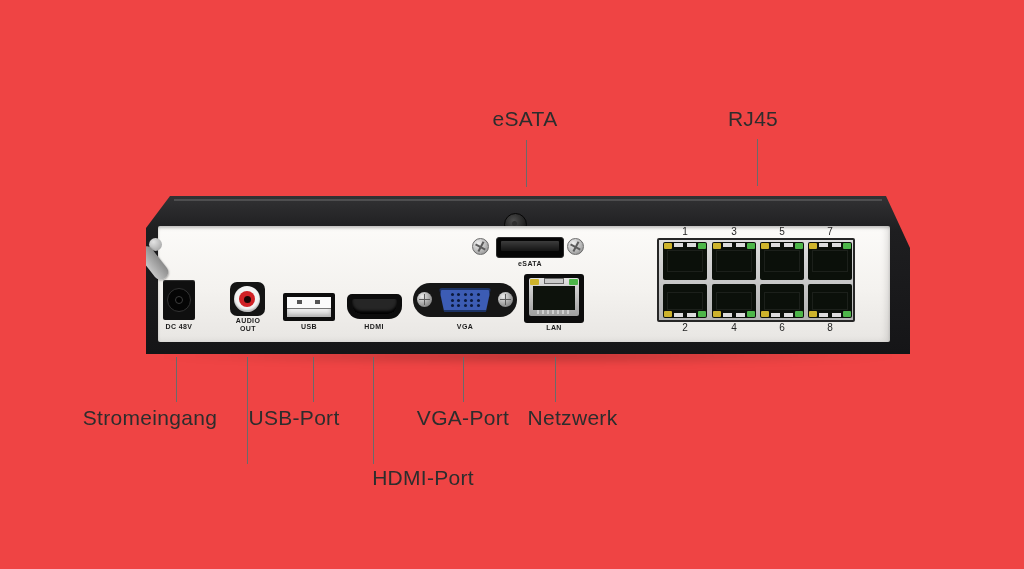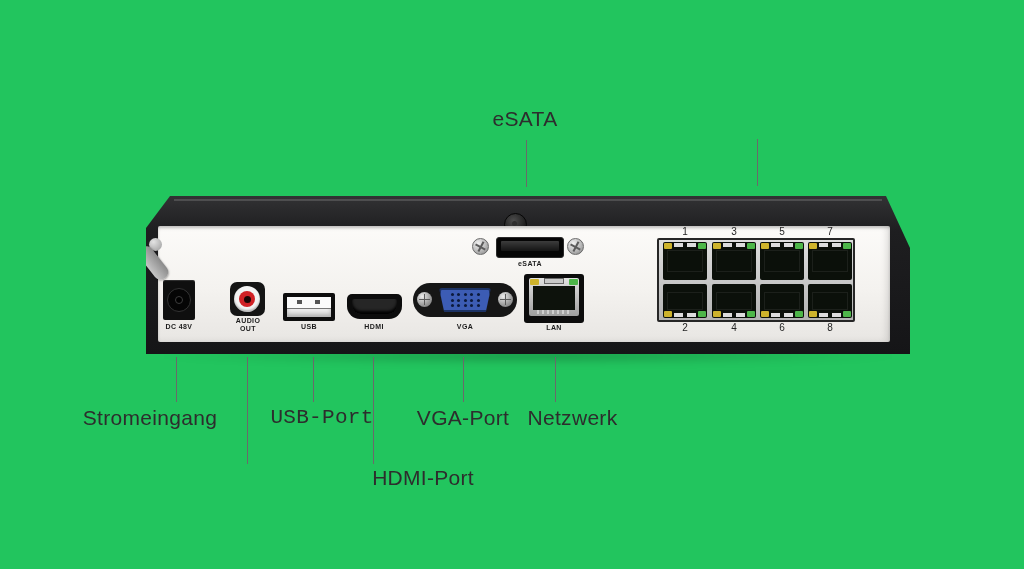--- a/index.html
+++ b/index.html
@@ -1,18 +1,18 @@
 <!DOCTYPE html>
 <html><head>
 <meta charset="utf-8">
 <style>
   html,body{margin:0;padding:0;}
   .stage{
     position:relative;width:1024px;height:569px;overflow:hidden;
-    background:#22c55e;
+    background:#ef4444;
     font-family:"Liberation Sans", sans-serif;
   }
   
   .callout{
     position:absolute;color:#2d2d2d;font-size:21px;font-weight:500;
     text-align:center;letter-spacing:.3px;white-space:nowrap;
   }
   .leader{position:absolute;width:1px;background:#6a6a6a;}
 
   
@@ -116,20 +116,21 @@
   .rj-tab.l{left:11px;} .rj-tab.r{right:11px;}
   .rj45-num{position:absolute;width:44px;text-align:center;font-size:10px;font-weight:500;color:#242424;}
 </style>
 </head>
 <body>
 
 <div class="stage">
 
   <div class="callout" style="left:455px;top:107px;width:140px;">eSATA</div>
   <div class="leader" style="left:526px;top:140px;height:47px;"></div>
+  <div class="callout" style="left:683px;top:107px;width:140px;">RJ45</div>
   <div class="leader" style="left:757px;top:139px;height:47px;"></div>
 
   <div class="device-shadow"></div>
 
   <div class="device">
     <div class="top-screw"></div>
 
     <div class="face">
 
       <div class="ground-tip"></div>
@@ -281,19 +282,19 @@
   </div>
 
   <div class="leader" style="left:176px;top:357px;height:45px;"></div>
   <div class="leader" style="left:247px;top:357px;height:107px;"></div>
   <div class="leader" style="left:313px;top:357px;height:45px;"></div>
   <div class="leader" style="left:373px;top:357px;height:107px;"></div>
   <div class="leader" style="left:463px;top:357px;height:45px;"></div>
   <div class="leader" style="left:555px;top:357px;height:45px;"></div>
 
   <div class="callout" style="left:60px;top:406px;width:180px;">Stromeingang</div>
-  <div class="callout" style="left:252px;top:406px;width:140px;font-family:Liberation Mono, monospace;">USB-Port</div>
+  <div class="callout" style="left:224px;top:406px;width:140px;">USB-Port</div>
   <div class="callout" style="left:393px;top:406px;width:140px;">VGA-Port</div>
   <div class="callout" style="left:500px;top:406px;width:145px;">Netzwerk</div>
 
   <div class="callout" style="left:334px;top:466px;width:140px;text-align:right;">HDMI-Port</div>
 
 </div>
 
 </body></html>

